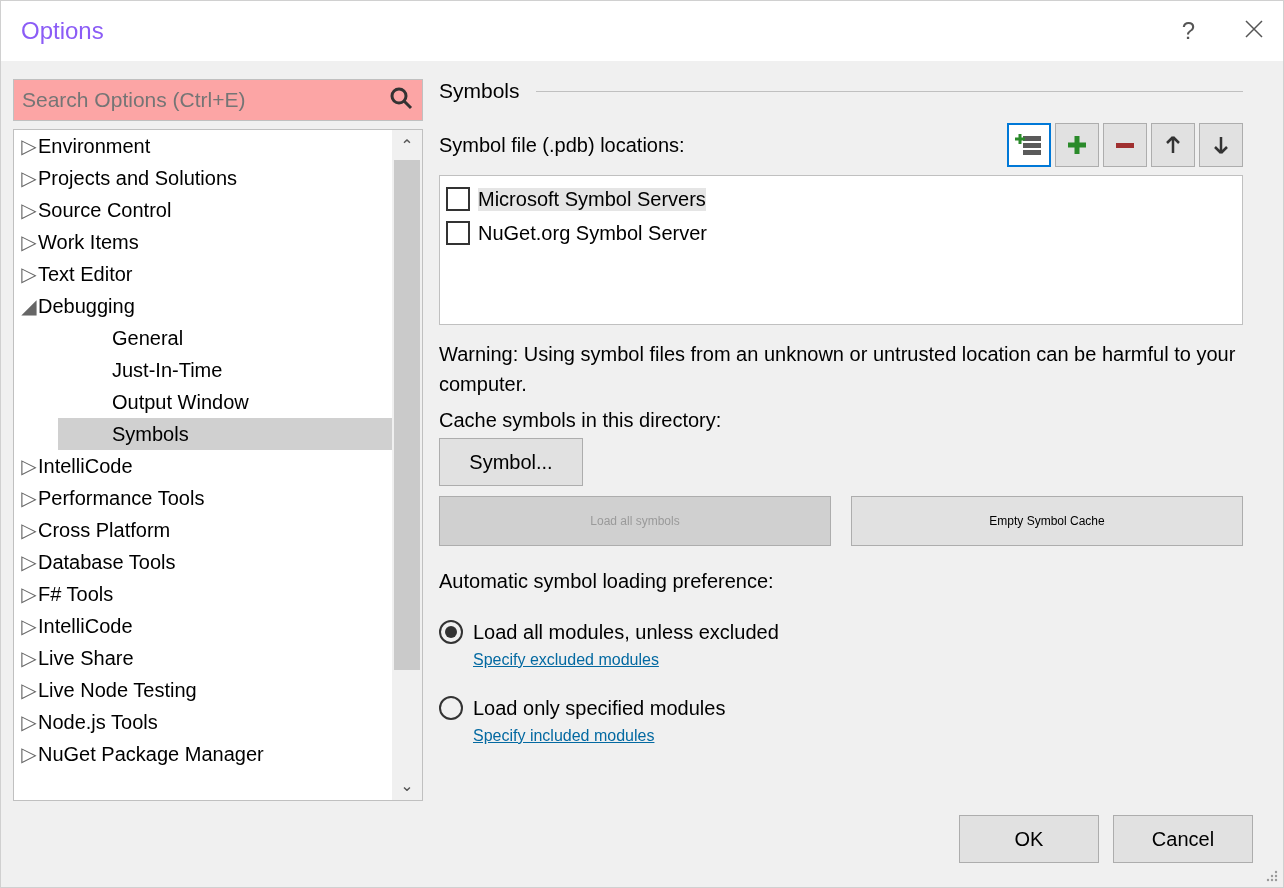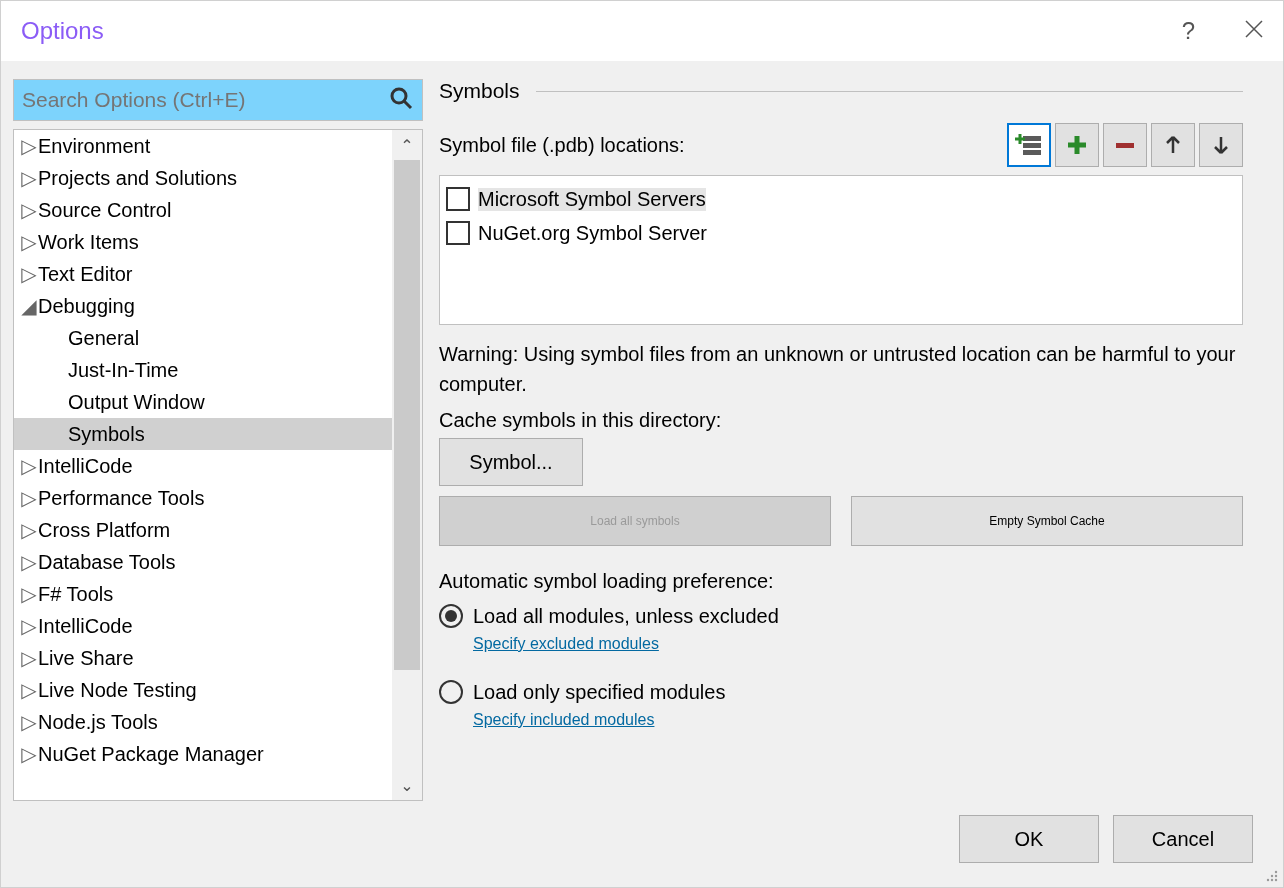--- a/index.html
+++ b/index.html
@@ -5,28 +5,28 @@
   * { box-sizing: border-box; margin: 0; padding: 0; font-family: 'Segoe UI', Tahoma, sans-serif; }
   body { width: 1284px; height: 888px; background: #fff; overflow: hidden; }
   .window { width: 1284px; height: 888px; background: #f0f0f0; display: flex; flex-direction: column; border: 1px solid #d0d0d0; }
   .titlebar { height: 60px; background: #fff; display: flex; align-items: center; padding: 0 20px; }
   .titlebar .title { font-size: 24px; color: #8b5cf6; flex: 1; }
   .titlebar .help { font-size: 24px; color: #555; margin-right: 50px; cursor: pointer; }
   .titlebar .close { font-size: 22px; color: #555; cursor: pointer; }
   .body { flex: 1; display: flex; padding: 18px 12px 0 12px; gap: 16px; }
   .left { width: 410px; display: flex; flex-direction: column; }
   .search { position: relative; }
-  .search input { width: 100%; height: 42px; border: 1px solid #c0c0c0; font-size: 21px; padding: 0 40px 0 8px; color: #555; background: #7dd3fc; }
+  .search input { width: 100%; height: 42px; border: 1px solid #c0c0c0; font-size: 21px; padding: 0 40px 0 8px; color: #555; background: #fca5a5; }
   .search .sicon { position: absolute; right: 10px; top: 50%; transform: translateY(-50%); color: #555; }
   .tree { flex: 1; border: 1px solid #c0c0c0; margin-top: 8px; background: #fff; overflow: hidden; position: relative; }
   .tree-inner { position: absolute; top: 0; left: 0; right: 30px; bottom: 0; overflow: hidden; }
   .tree-row { height: 32px; display: flex; align-items: center; font-size: 20px; color: #000; padding-left: 6px; cursor: pointer; }
   .tree-row .exp { width: 18px; display: inline-flex; align-items: center; justify-content: center; color: #666; }
   .tree-row.selected { background: #d0d0d0; }
-  .tree-row.child { padding-left: 36px; }
+  .tree-row.child { padding-left: 36px; margin-left: 44px; }
   .tree-row.child .exp { width: 18px; }
   .tree-scrollbar { position: absolute; right: 0; top: 0; bottom: 0; width: 30px; background: #f0f0f0; }
   .tree-scrollbar .up, .tree-scrollbar .down { height: 30px; display: flex; align-items: center; justify-content: center; color: #555; cursor: pointer; }
   .tree-scrollbar .thumb { position: absolute; left: 2px; right: 2px; top: 30px; height: 510px; background: #cacaca; }
   .right { flex: 1; padding-right: 28px; display: flex; flex-direction: column; }
   .section-header { display: flex; align-items: center; margin-bottom: 20px; }
   .section-header .htxt { font-size: 21px; color: #000; margin-right: 16px; }
   .section-header .hline { flex: 1; height: 1px; background: #c0c0c0; }
   .locations-row { display: flex; align-items: center; justify-content: space-between; margin-bottom: 8px; }
   .locations-row .lbl { font-size: 20px; }
@@ -40,21 +40,21 @@
   .listitem.sel .litxt { background: #e5e5e5; }
   .warn { font-size: 20px; margin-top: 14px; line-height: 1.5; }
   .cache-lbl { font-size: 20px; margin-top: 10px; }
   .cache-row { display: flex; gap: 18px; margin-top: 6px; }
   .cache-input { flex: 1; height: 48px; border: 1px solid #c0c0c0; background: #fff; font-size: 20px; padding: 0 10px; color: #888; }
   .browse { width: 144px; height: 48px; background: #e1e1e1; border: 1px solid #adadad; font-size: 20px; cursor: pointer; }
   .btn-row { display: flex; gap: 20px; margin-top: 10px; }
   .bigbtn { flex: 1; height: 50px; background: #e1e1e1; border: 1px solid #adadad; font-size: 12px; cursor: pointer; }
   .bigbtn[disabled] { background: #d0d0d0; color: #9a9a9a; cursor: default; }
   .auto-lbl { font-size: 20px; margin-top: 24px; }
-  .radio-group { margin-top: 4px; }
+  .radio-group { margin-top: 20px; }
   .radio-row { display: flex; align-items: center; height: 38px; gap: 10px; }
   .radio { width: 24px; height: 24px; border: 2px solid #333; border-radius: 50%; display: flex; align-items: center; justify-content: center; }
   .radio.checked::after { content: ''; width: 12px; height: 12px; border-radius: 50%; background: #333; }
   .radio-row .rtxt { font-size: 20px; }
   .link-row { margin-left: 34px; margin-bottom: 20px; }
   .link { font-size: 16px; color: #0369a1; text-decoration: underline; cursor: pointer; }
   .footer { display: flex; justify-content: flex-end; gap: 14px; padding: 14px 30px 24px 0; }
   .footer .fbtn { width: 140px; height: 48px; background: #e1e1e1; border: 1px solid #adadad; font-size: 20px; cursor: pointer; }
   .resize-grip { position: absolute; right: 6px; bottom: 6px; width: 16px; height: 16px; }
 </style>

